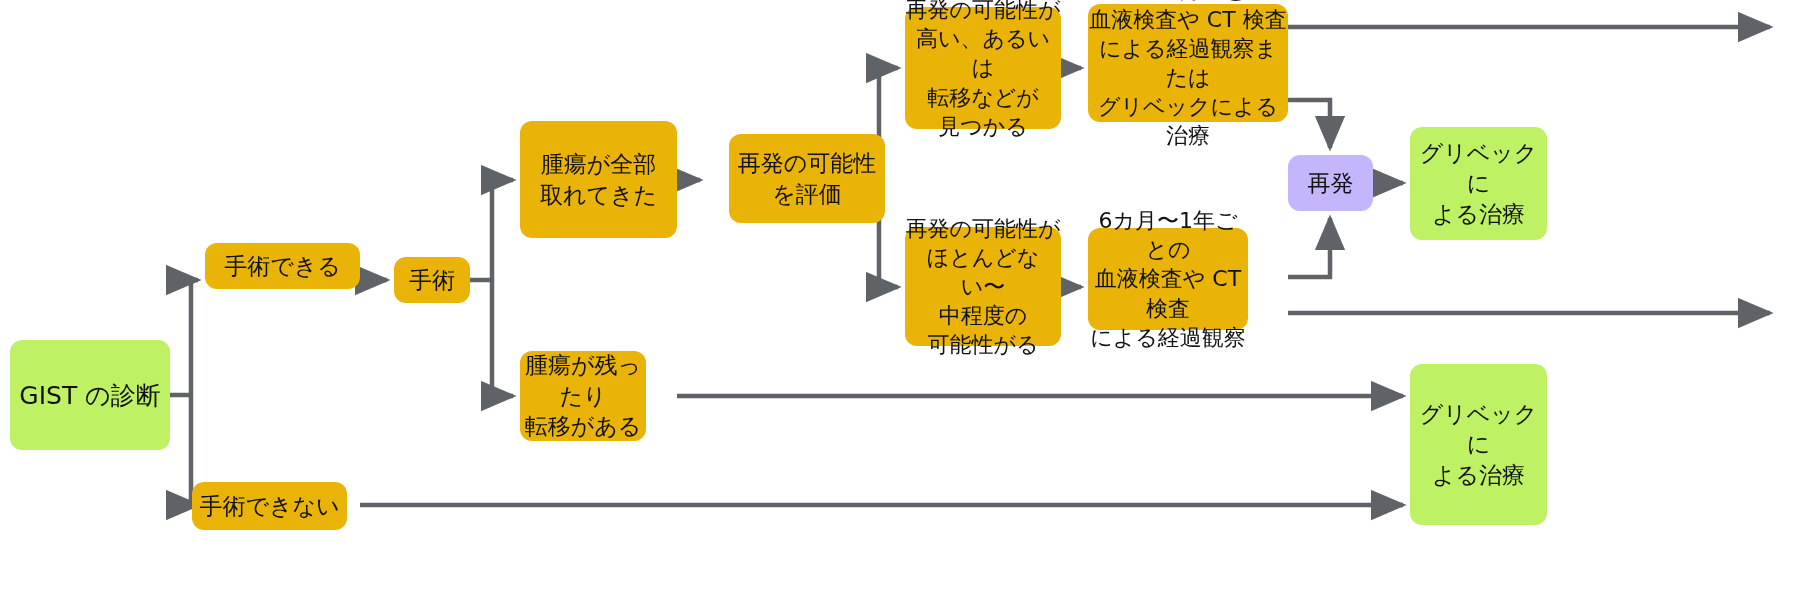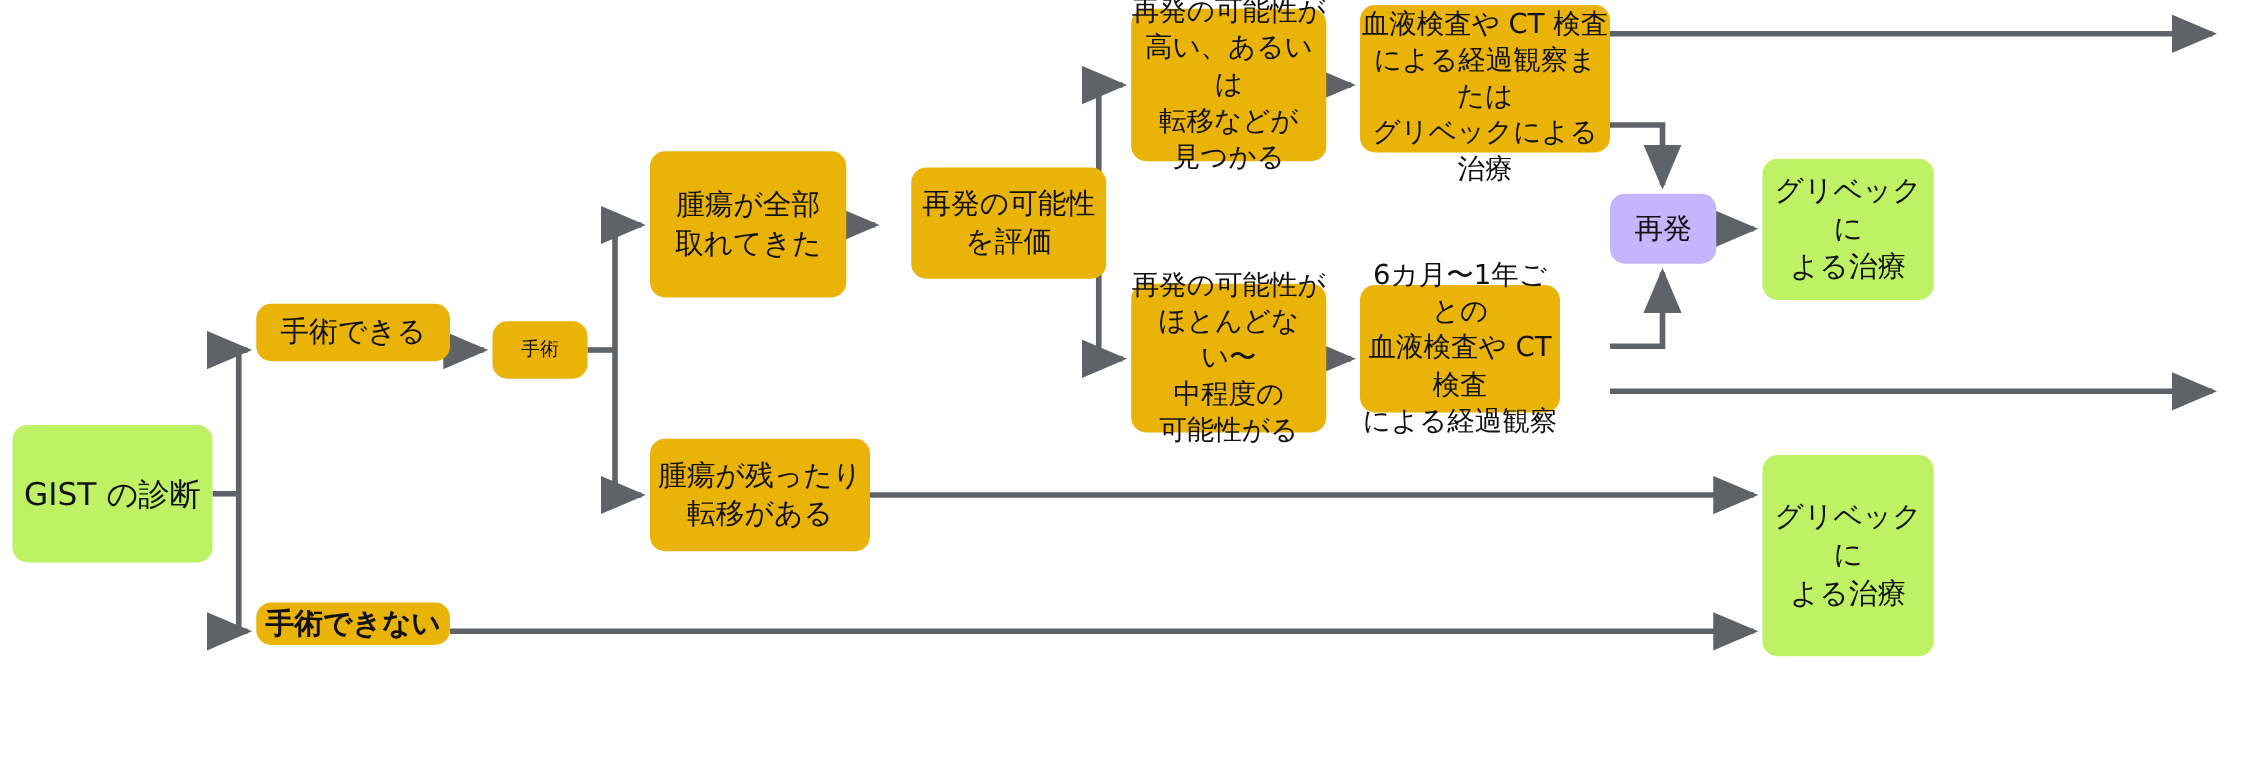--- a/index.html
+++ b/index.html
@@ -8,25 +8,25 @@
   #canvas{position:relative;width:1800px;height:613px;background:#ffffff;overflow:hidden;}
   svg#edges{position:absolute;left:0;top:0;width:1800px;height:613px;pointer-events:none;}
   .node{position:absolute;display:flex;align-items:center;justify-content:center;
         text-align:center;border-radius:12px;box-sizing:border-box;
         line-height:1.32;color:#111111;white-space:pre-line;}
   .green{background:#eab308;}
   .yellow{background:#bef264;}
   .blue{background:#c4b5fd;}
   .n-diag{left:10px;top:340px;width:160px;height:110px;font-size:25px;text-align:right;}
   .n-op-yes{left:205px;top:243px;width:155px;height:46px;font-size:23px;}
-  .n-op{left:394px;top:257px;width:76px;height:46px;font-size:15px;}
-  .n-op-no{left:205px;top:482px;width:155px;height:34px;font-size:23px;font-weight:bold;}
+  .n-op{left:394px;top:257px;width:76px;height:46px;font-size:23px;}
+  .n-op-no{left:192px;top:482px;width:155px;height:48px;font-size:23px;}
   .n-tumor-all{left:520px;top:121px;width:157px;height:117px;font-size:23px;}
   .n-eval{left:729px;top:134px;width:156px;height:89px;font-size:23px;}
-  .n-tumor-left{left:520px;top:351px;width:176px;height:90px;font-size:23px;}
+  .n-tumor-left{left:520px;top:351px;width:126px;height:90px;font-size:23px;}
   .n-risk-high{left:905px;top:7px;width:156px;height:122px;font-size:22px;}
   .n-risk-low{left:905px;top:227px;width:156px;height:119px;font-size:22px;}
   .n-follow-46{left:1088px;top:4px;width:200px;height:118px;font-size:22px;}
   .n-follow-61{left:1088px;top:228px;width:160px;height:102px;font-size:22px;}
   .n-relapse{left:1288px;top:155px;width:85px;height:56px;font-size:23px;}
   .n-glivec-1{left:1410px;top:127px;width:137px;height:113px;font-size:23px;}
   .n-glivec-2{left:1410px;top:364px;width:137px;height:161px;font-size:23px;}
 </style>
 </head>
 <body>

